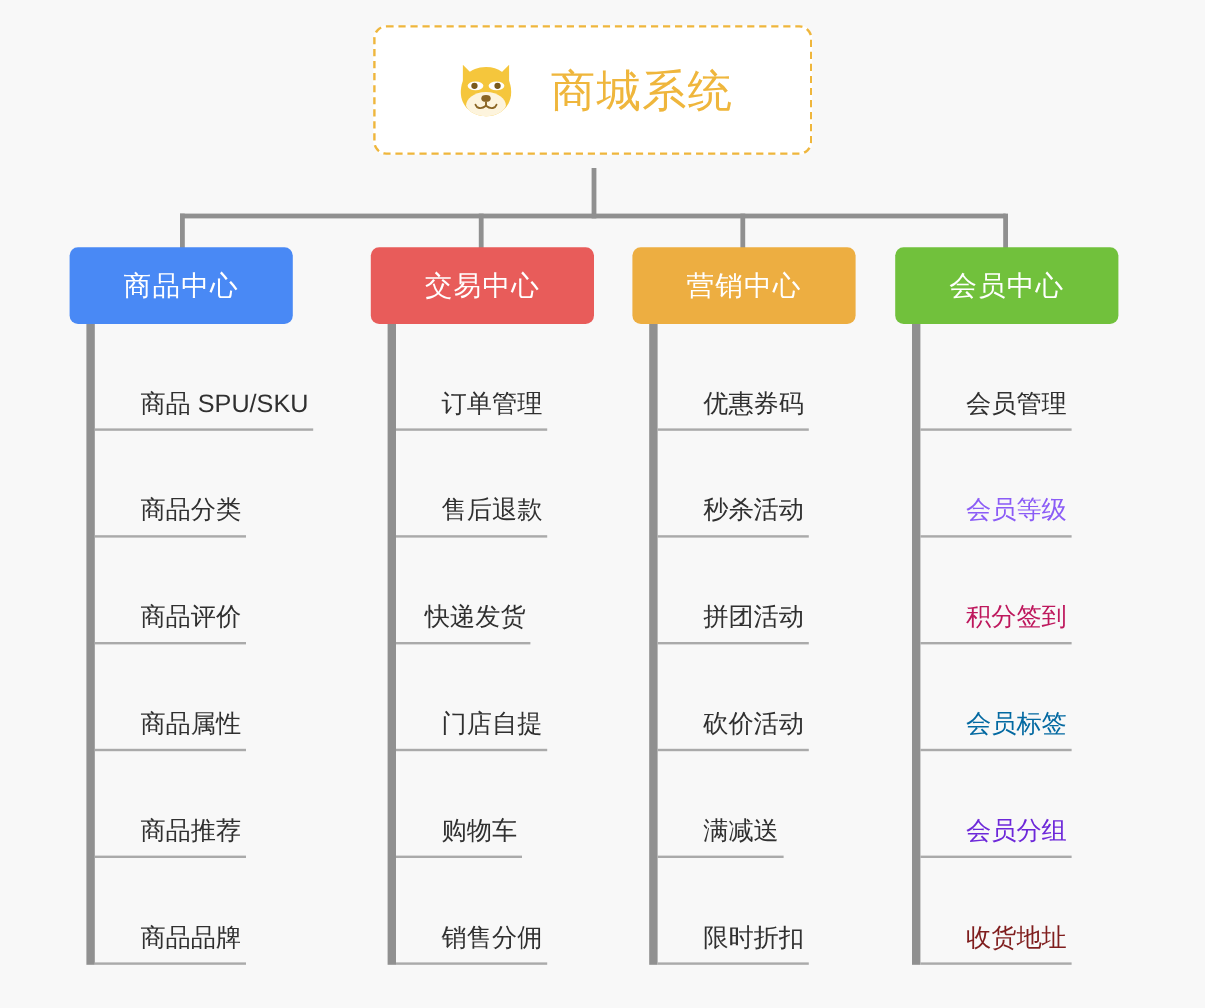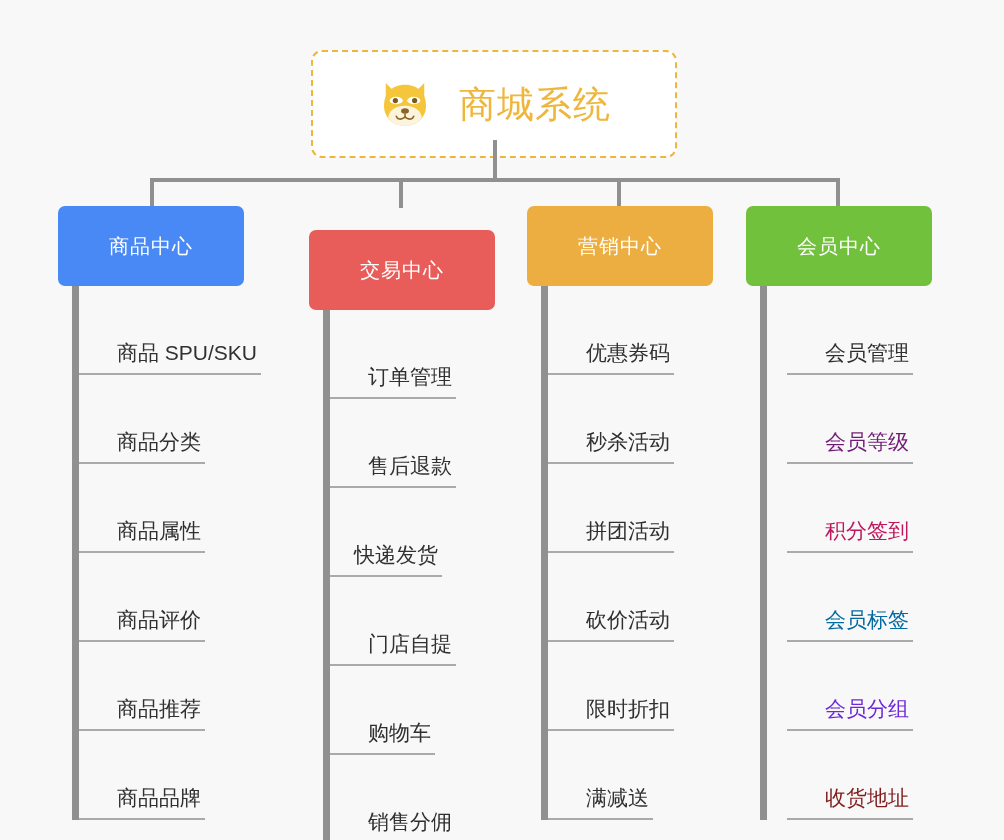--- a/index.html
+++ b/index.html
@@ -12,21 +12,21 @@
     background: #f8f8f8;
     font-family: "Liberation Sans", "DejaVu Sans", sans-serif;
     overflow: hidden;
     position: relative;
   }
 
   
   #root-node {
     position: absolute;
     left: 311px;
-    top: 50px;
+    top: 21px;
     width: 366px;
     height: 108px;
     box-sizing: border-box;
     background: #ffffff;
     border: 2px dashed #efb63c;
     border-radius: 11px;
     display: flex;
     align-items: center;
     justify-content: center;
     gap: 26px;
@@ -71,34 +71,34 @@
   #conn-drop-2 { left: 399px; }
   #conn-drop-3 { left: 617px; }
   #conn-drop-4 { left: 836px; }
 
   
   .column {
     position: absolute;
     top: 206px;
   }
   #column-0 { left: 58px;  width: 186px; }
-  #column-1 { left: 309px; width: 186px; margin-top: 24px; }
+  #column-1 { left: 309px; width: 186px; }
   #column-2 { left: 527px; width: 186px; }
   #column-3 { left: 746px; width: 186px; }
 
   .cat-header {
     box-sizing: border-box;
     width: 100%;
-    height: 80px;
+    height: 64px;
     border-radius: 7px;
     display: flex;
     align-items: center;
     justify-content: center;
     color: #ffffff;
-    font-size: 20px;
+    font-size: 23px;
     letter-spacing: 1px;
     white-space: nowrap;
   }
 
   .leaf-list {
     position: relative;
     margin-left: 14px;
     padding-left: 0;
     border-left: 7px solid #0f172a;
   }
@@ -152,24 +152,24 @@
 <div class="column" id="column-0">
   <div class="cat-header" style="background-color: rgb(73, 137, 245);">商品中心</div>
   <div class="leaf-list" style="border-left-color: rgb(144, 144, 144);">
     <div class="leaf-item">
         <span class="leaf-label" style="color: rgb(48, 48, 48); border-bottom-color: rgb(170, 170, 170);">商品 SPU/SKU</span>
       </div>
     <div class="leaf-item">
         <span class="leaf-label" style="color: rgb(48, 48, 48); border-bottom-color: rgb(170, 170, 170);">商品分类</span>
       </div>
     <div class="leaf-item">
+        <span class="leaf-label" style="color: rgb(48, 48, 48); border-bottom-color: rgb(170, 170, 170);">商品评价</span>
+      </div>
+    <div class="leaf-item">
         <span class="leaf-label" style="color: rgb(48, 48, 48); border-bottom-color: rgb(170, 170, 170);">商品属性</span>
-      </div>
-    <div class="leaf-item">
-        <span class="leaf-label" style="color: rgb(48, 48, 48); border-bottom-color: rgb(170, 170, 170);">商品评价</span>
       </div>
     <div class="leaf-item">
         <span class="leaf-label" style="color: rgb(48, 48, 48); border-bottom-color: rgb(170, 170, 170);">商品推荐</span>
       </div>
     <div class="leaf-item">
         <span class="leaf-label" style="color: rgb(48, 48, 48); border-bottom-color: rgb(170, 170, 170);">商品品牌</span>
       </div>
   </div>
 </div>
 
@@ -206,36 +206,36 @@
     <div class="leaf-item">
         <span class="leaf-label" style="color: rgb(48, 48, 48); border-bottom-color: rgb(170, 170, 170);">秒杀活动</span>
       </div>
     <div class="leaf-item">
         <span class="leaf-label" style="color: rgb(48, 48, 48); border-bottom-color: rgb(170, 170, 170);">拼团活动</span>
       </div>
     <div class="leaf-item">
         <span class="leaf-label" style="color: rgb(48, 48, 48); border-bottom-color: rgb(170, 170, 170);">砍价活动</span>
       </div>
     <div class="leaf-item">
+        <span class="leaf-label" style="color: rgb(48, 48, 48); border-bottom-color: rgb(170, 170, 170);">满减送</span>
+      </div>
+    <div class="leaf-item">
         <span class="leaf-label" style="color: rgb(48, 48, 48); border-bottom-color: rgb(170, 170, 170);">限时折扣</span>
-      </div>
-    <div class="leaf-item">
-        <span class="leaf-label" style="color: rgb(48, 48, 48); border-bottom-color: rgb(170, 170, 170);">满减送</span>
       </div>
   </div>
 </div>
 
 <div class="column" id="column-3">
   <div class="cat-header" style="background-color: rgb(113, 193, 60);">会员中心</div>
-  <div class="leaf-list" style="border-left-color: rgb(144, 144, 144); padding-left: 20px;">
+  <div class="leaf-list" style="border-left-color: rgb(144, 144, 144);">
     <div class="leaf-item">
         <span class="leaf-label" style="color: rgb(48, 48, 48); border-bottom-color: rgb(170, 170, 170);">会员管理</span>
       </div>
     <div class="leaf-item">
-        <span class="leaf-label" style="color: #701a75; border-bottom-color: rgb(170, 170, 170); text-align: right;">会员等级</span>
+        <span class="leaf-label" style="color: #8b5cf6; border-bottom-color: rgb(170, 170, 170); text-align: right;">会员等级</span>
       </div>
     <div class="leaf-item">
         <span class="leaf-label" style="color: #be185d; border-bottom-color: rgb(170, 170, 170);">积分签到</span>
       </div>
     <div class="leaf-item">
         <span class="leaf-label" style="color: #0369a1; border-bottom-color: rgb(170, 170, 170);">会员标签</span>
       </div>
     <div class="leaf-item">
         <span class="leaf-label" style="color: #6d28d9; border-bottom-color: rgb(170, 170, 170);">会员分组</span>
       </div>

